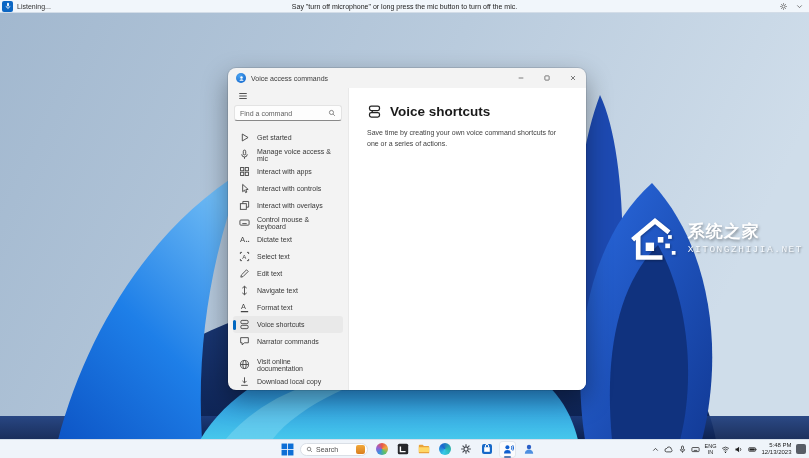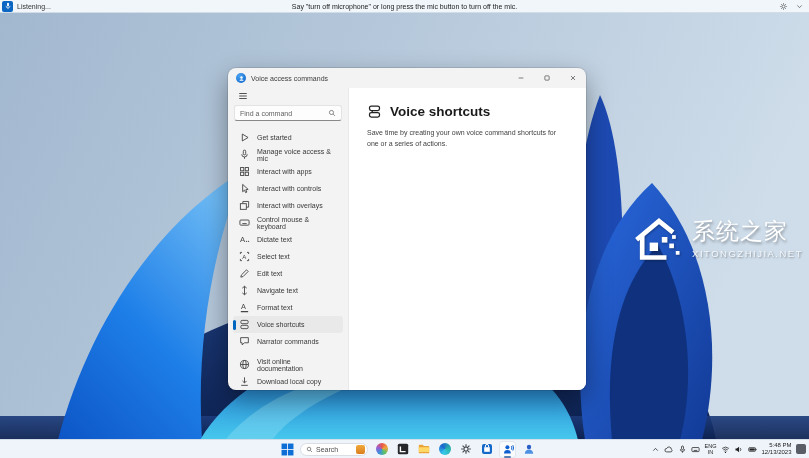--- a/index.html
+++ b/index.html
@@ -15,23 +15,23 @@
   .vb-status{font-size:7px;color:#333;white-space:nowrap;z-index:1;}
   .vb-hint{position:absolute;left:0;right:0;text-align:center;font-size:7px;color:#222;}
   .vb-right{margin-left:auto;display:flex;gap:7px;align-items:center;padding-right:5px;color:#555;z-index:1;}
   .vb-right svg{width:9px;height:9px;display:block;}
 
   
   .desktop{position:absolute;top:13px;left:0;width:809px;height:427px;}
   .wallpaper{position:absolute;inset:0;width:100%;height:100%;display:block;}
   .watermark{position:absolute;top:196px;right:6px;display:flex;align-items:center;gap:5px;}
   .wm-logo{width:56px;height:56px;flex:0 0 auto;filter:drop-shadow(1px 1px 1px rgba(0,0,0,.3));}
-  .wm-title{font-size:23px;font-weight:normal;color:#fff;letter-spacing:1px;
+  .wm-title{font-size:17px;font-weight:bold;color:#fff;letter-spacing:1px;
     text-shadow:1px 2px 3px rgba(0,0,0,.35);white-space:nowrap;}
-  .wm-sub{font-family:Liberation Sans, sans-serif;font-size:9.5px;color:#f4f8fc;letter-spacing:1.5px;
+  .wm-sub{font-family:Liberation Mono, monospace;font-size:9.5px;color:#f4f8fc;letter-spacing:1.5px;
     text-shadow:1px 1px 2px rgba(0,0,0,.4);margin-top:1px;white-space:nowrap;}
 
   
   .window{position:absolute;left:228px;top:68px;width:358px;height:322px;background:#f3f3f3;
     border-radius:8px;box-shadow:0 10px 26px rgba(0,0,0,.38),0 0 0 1px rgba(0,0,0,.10);
     z-index:20;display:flex;flex-direction:column;overflow:hidden;}
   .titlebar{height:20px;flex:0 0 auto;display:flex;align-items:center;padding-left:8px;}
   .win-icon{width:10px;height:10px;border-radius:50%;background:radial-gradient(circle at 35% 30%,#4aa3f0,#0b5fc9);
     display:flex;align-items:center;justify-content:center;color:#fff;margin-right:5px;flex:0 0 auto;}
   .win-icon svg{width:7px;height:7px;}

